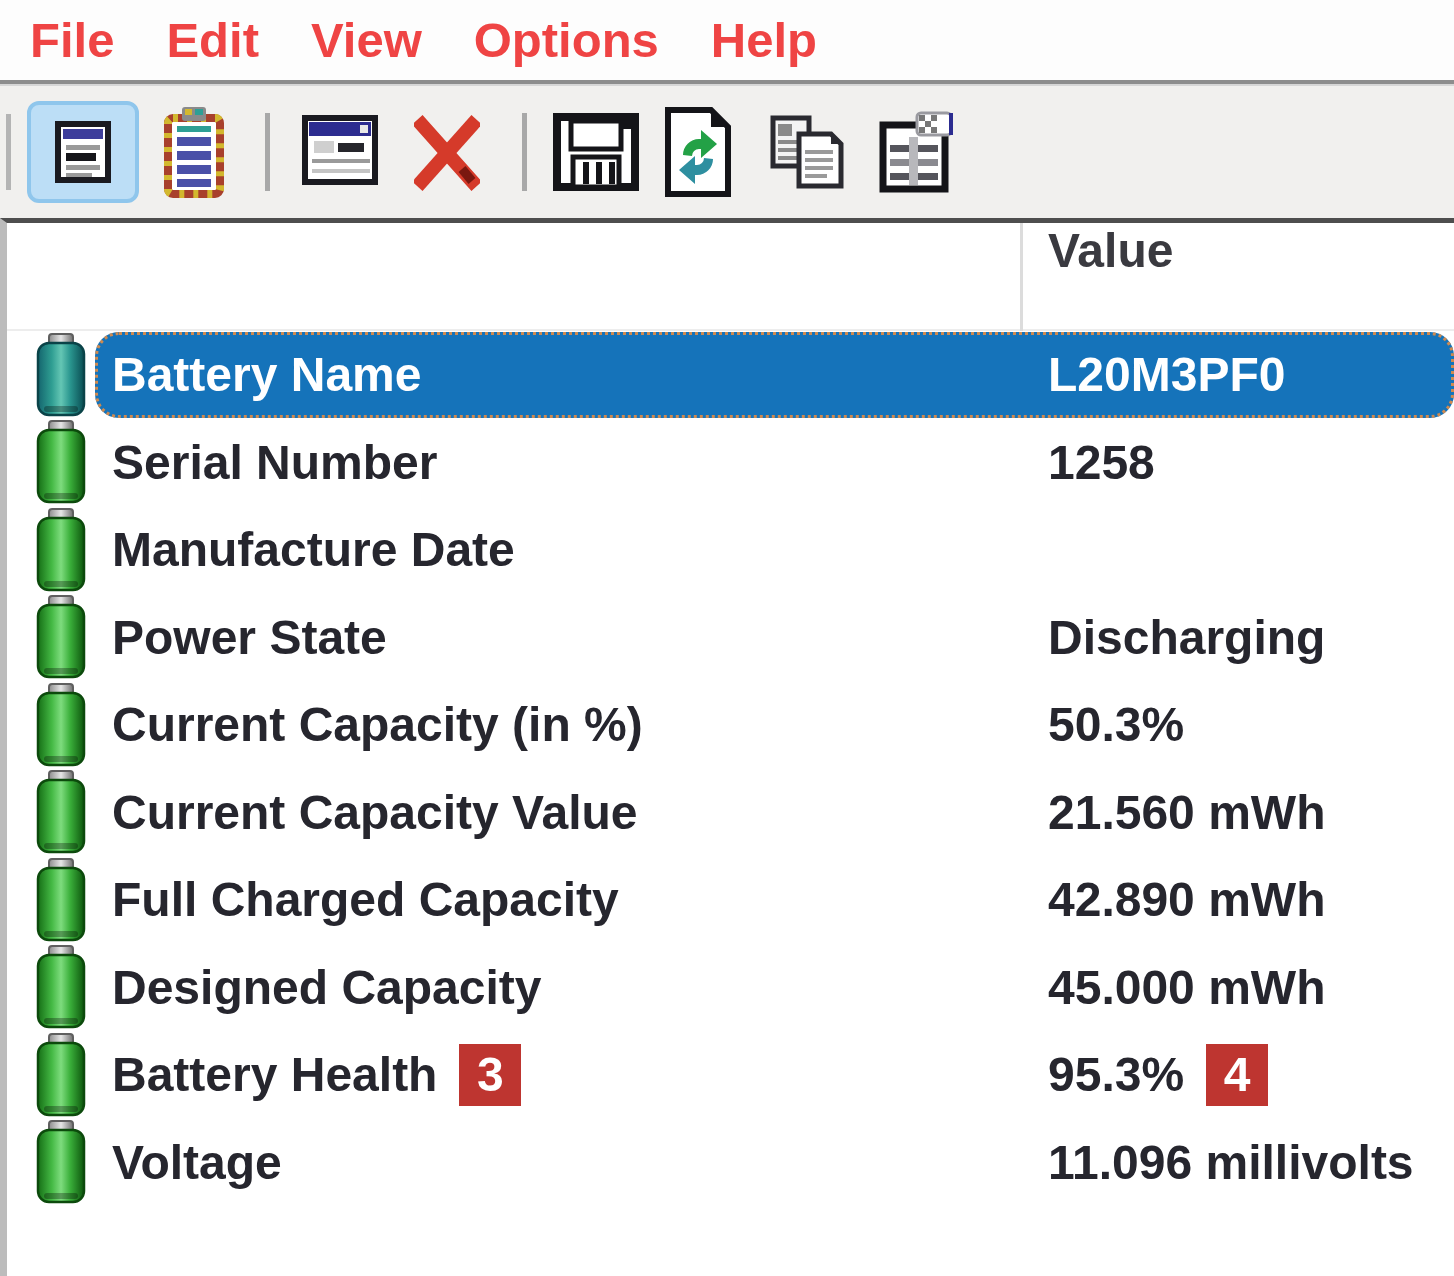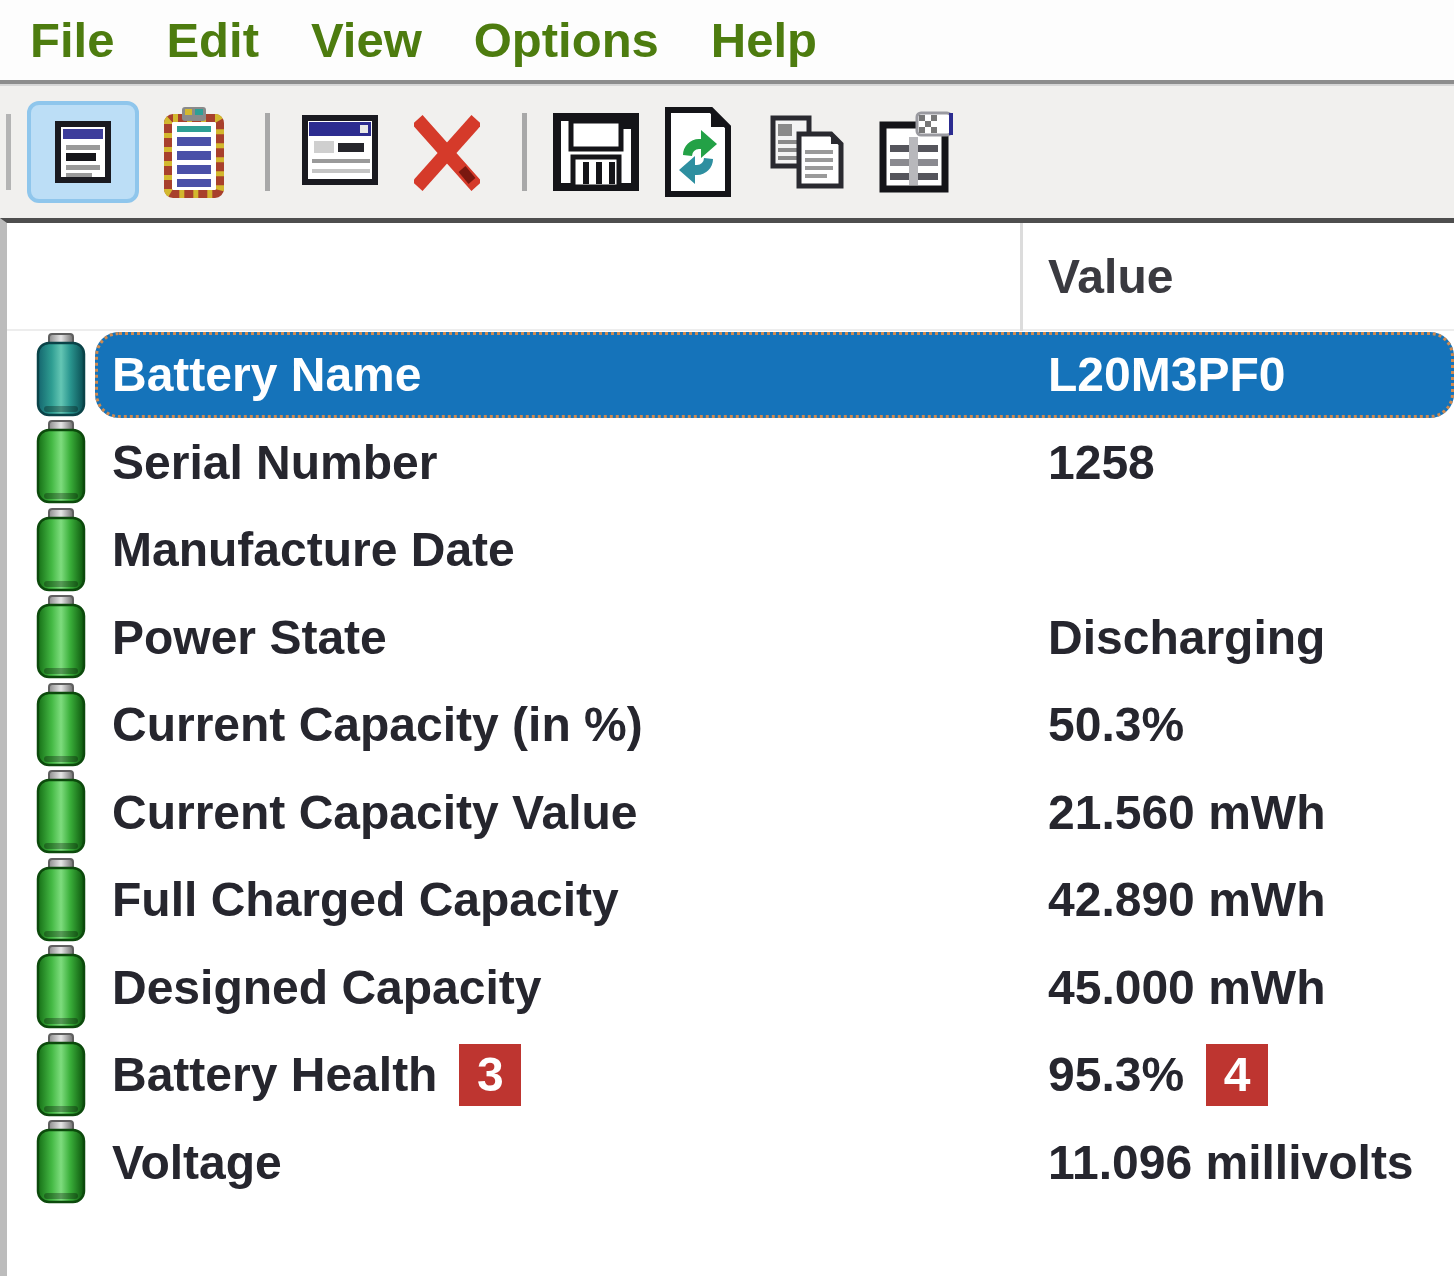--- a/index.html
+++ b/index.html
@@ -1,40 +1,40 @@
 <!DOCTYPE html>
 <html style="--sel: #1573BA; --badge: #BE3530;"><head>
 <meta charset="utf-8">
 <style>
   html,body{margin:0;padding:0;background:#fff;}
   .app{position:relative;width:1454px;height:1276px;overflow:hidden;background:#fff;
        font-family:"Liberation Sans",sans-serif;color:#26262e;}
 
   
   .menubar{height:80px;display:flex;align-items:center;background:#fdfdfd;padding-left:4px;}
-  .menu-item{font-size:49px;font-weight:600;color:#4d7c0f;padding:0 26px;cursor:default;}
+  .menu-item{font-size:49px;font-weight:600;color:#ef4444;padding:0 26px;cursor:default;}
   .menu-sep{height:6px;background:linear-gradient(#8d8d8d 60%,#d6d6d6 60%);}
 
   
   .toolbar{height:132px;display:flex;align-items:center;background:#f1f0ee;}
   .tb-gripper{width:5px;height:76px;background:#b4b4b4;margin-left:6px;flex:none;}
   .tb-sep{width:5px;height:78px;background:#a8a8a8;flex:none;}
   .tb-sep.s1{margin-left:40px;} .tb-sep.s2{margin-left:42px;}
   .tb-btn{display:flex;align-items:center;justify-content:center;flex:none;}
   .tb-btn.active{width:112px;height:102px;background:#BCDEF6;border:4px solid #8FC6EC;border-radius:12px;margin-left:16px;box-sizing:border-box;}
   .tb-btn.m-clip{margin-left:24px;} .tb-btn.m-win{margin-left:32px;} .tb-btn.m-x{margin-left:34px;}
   .tb-btn.m-save{margin-left:26px;} .tb-btn.m-ref{margin-left:24px;} .tb-btn.m-copy{margin-left:36px;} .tb-btn.m-prop{margin-left:32px;}
   .tb-icon{display:flex;}
 
   
   .listview{position:absolute;top:218px;left:0;right:0;bottom:0;background:#fff;
             border-top:5px solid #4e4e4e;border-left:7px solid #bcbcbc;}
   .lv-header{position:relative;height:106px;border-bottom:2px solid #ededed;background:#fff;}
   .hdr-desc{position:absolute;left:28px;top:0;height:100%;display:flex;align-items:center;}
-  .hdr-value{position:absolute;left:1041px;top:0;height:100%;display:flex;align-items:center;}
+  .hdr-value{position:absolute;left:1041px;top:0;height:100%;display:flex;}
   .hdr-label{font-size:48px;font-weight:600;color:#3a3a40;}
   .sort-arrow{width:0;height:0;border-left:13px solid transparent;border-right:13px solid transparent;
               border-bottom:17px solid #979da5;margin-left:64px;margin-top:4px;opacity:.85;}
   .col-divider{position:absolute;left:1013px;top:0;bottom:-2px;width:3px;background:#dcdcdc;}
 
   .lv-rows{position:absolute;top:108px;left:0;right:0;bottom:0;overflow:hidden;}
   .lv-row{position:relative;height:87.5px;}
   .bat{position:absolute;left:29px;top:50%;transform:translateY(-50%);line-height:0;}
   .hl{position:absolute;left:88px;right:0;top:1px;bottom:1px;display:flex;align-items:center;}
   .hl.sel{background:var(--sel,#1573BA);outline:3px dotted #cf8a50;outline-offset:-3px;border-radius:24px;}

